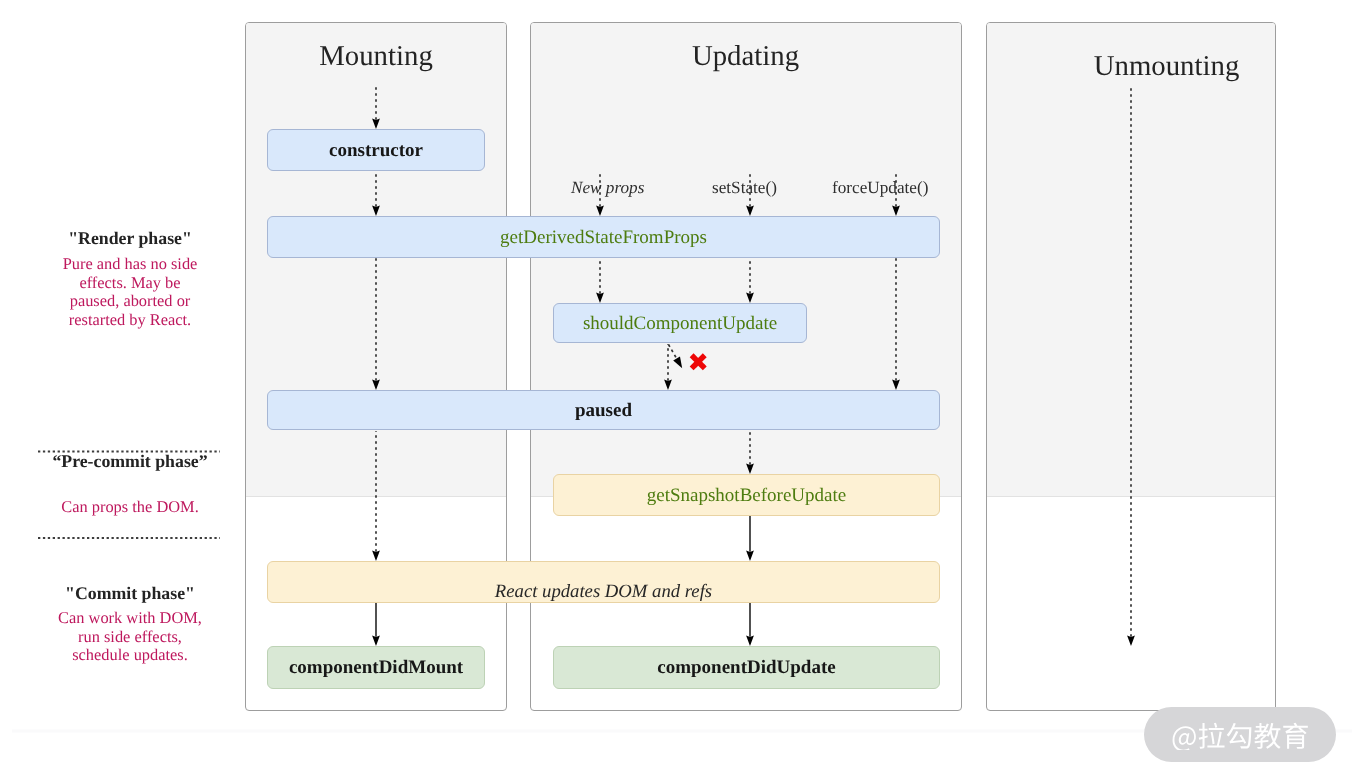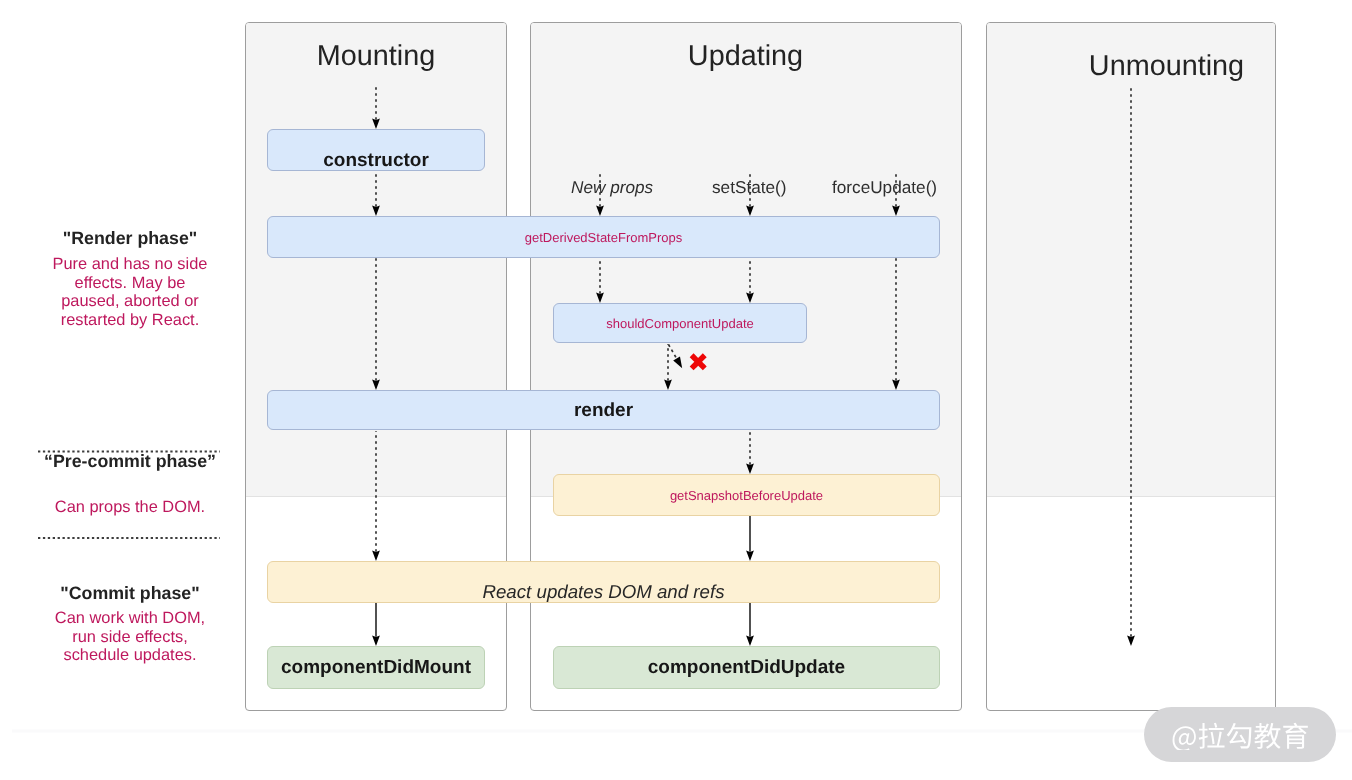--- a/index.html
+++ b/index.html
@@ -4,37 +4,37 @@
 <title>React Lifecycle Diagram</title>
 <style>
   html,body{margin:0;padding:0;}
   body{
     width:1352px;height:780px;overflow:hidden;background:#ffffff;
     font-family:"Liberation Sans", sans-serif;
     -webkit-font-smoothing:antialiased;
     text-rendering:geometricPrecision;
     opacity:0.9999;
   }
-  #stage{position:relative;width:1352px;height:780px;opacity:0.999;}
+  #stage{position:relative;width:1352px;height:780px;opacity:0.999;font-family:Liberation Serif, serif;}
 
   
   .panel{position:absolute;border:1px solid #9d9d9d;border-radius:4px;background:#ffffff;box-sizing:border-box;overflow:hidden;}
   .panel .grayhalf{position:absolute;left:0;right:0;top:0;background:#f4f4f4;border-bottom:1px solid #e2e2e2;box-sizing:border-box;}
   .panel-title{position:absolute;left:0;right:0;text-align:center;font-size:28.8px;color:#232323;white-space:nowrap;line-height:1;}
 
   
   .node{position:absolute;box-sizing:border-box;border-radius:6px;
         display:flex;align-items:center;justify-content:center;white-space:nowrap;}
   .node .lbl{display:block;line-height:1;will-change:opacity;}
   .blue{background:#d9e8fb;border:1px solid #a6b6d4;}
   .yellow{background:#fdf1d4;border:1px solid #e9d3a3;}
   .green{background:#d9e8d5;border:1px solid #bdd2b5;}
 
   .t-bold{font-weight:bold;font-size:19px;color:#171717;}
-  .t-reg{font-weight:normal;font-size:13px;color:#be185d;}
+  .t-reg{font-weight:normal;font-size:19px;color:#4d7c0f;}
   .t-ital{font-style:italic;font-size:18.7px;color:#272727;}
 
   
   .trigger{position:absolute;font-size:17.2px;color:#2e2e2e;white-space:nowrap;line-height:1;margin-top:35px;}
   .trigger.it{font-style:italic;}
 
   
   .phase-title{position:absolute;text-align:center;font-size:17.8px;font-weight:bold;color:#232323;white-space:nowrap;line-height:1;}
   .phase-desc{position:absolute;text-align:center;font-size:16.4px;color:#be185d;line-height:18.5px;white-space:nowrap;}
 
@@ -97,34 +97,34 @@
       <line x1="1131" y1="85" x2="1131" y2="636.848" stroke="#333333" stroke-width="1.7" stroke-linecap="butt" stroke-dasharray="2.7 3.3" stroke-dashoffset="2.85"></line>
       <path d="M 1127.1 635.6 L 1131 646 L 1134.9 635.6 L 1131 637.056 Z" fill="#000"></path>
       <line x1="668.5" y1="344.5" x2="677.0953062779755" y2="359.3692524662788" stroke="#333333" stroke-width="1.7" stroke-dasharray="2.7 3.3"></line>
       <path d="M 673.2183838168444 360.4552875625704 L 682.2 368.2 L 679.9713084014547 356.5516982457281 Z" fill="#000"></path>
     </svg>
 
   <div class="trigger it" style="left:571px;top:144px;">New props</div>
   <div class="trigger" style="left:712px;top:144px;">setState()</div>
   <div class="trigger" style="left:832px;top:144px;">forceUpdate()</div>
 
-  <div class="node blue" style="left:267px;top:129px;width:218px;height:42px;align-items:flex-end;">
+  <div class="node blue" style="left:267px;top:129px;width:218px;height:42px;">
     <span class="lbl t-bold">constructor</span>
   </div>
 
   <div class="node blue" style="left:267px;top:216px;width:673px;height:42px;">
     <span class="lbl t-reg">getDerivedStateFromProps</span>
   </div>
 
   <div class="node blue" style="left:553px;top:303px;width:254px;height:40px;">
     <span class="lbl t-reg">shouldComponentUpdate</span>
   </div>
 
   <div class="node blue" style="left:267px;top:390px;width:673px;height:40px;">
-    <span class="lbl t-bold">render</span>
+    <span class="lbl t-bold">paused</span>
   </div>
 
   <div class="node yellow" style="left:553px;top:474px;width:387px;height:42px;">
     <span class="lbl t-reg">getSnapshotBeforeUpdate</span>
   </div>
 
   <div class="node yellow" style="left:267px;top:561px;width:673px;height:42px;align-items:flex-end;">
     <span class="lbl t-ital">React updates DOM and refs</span>
   </div>
 

